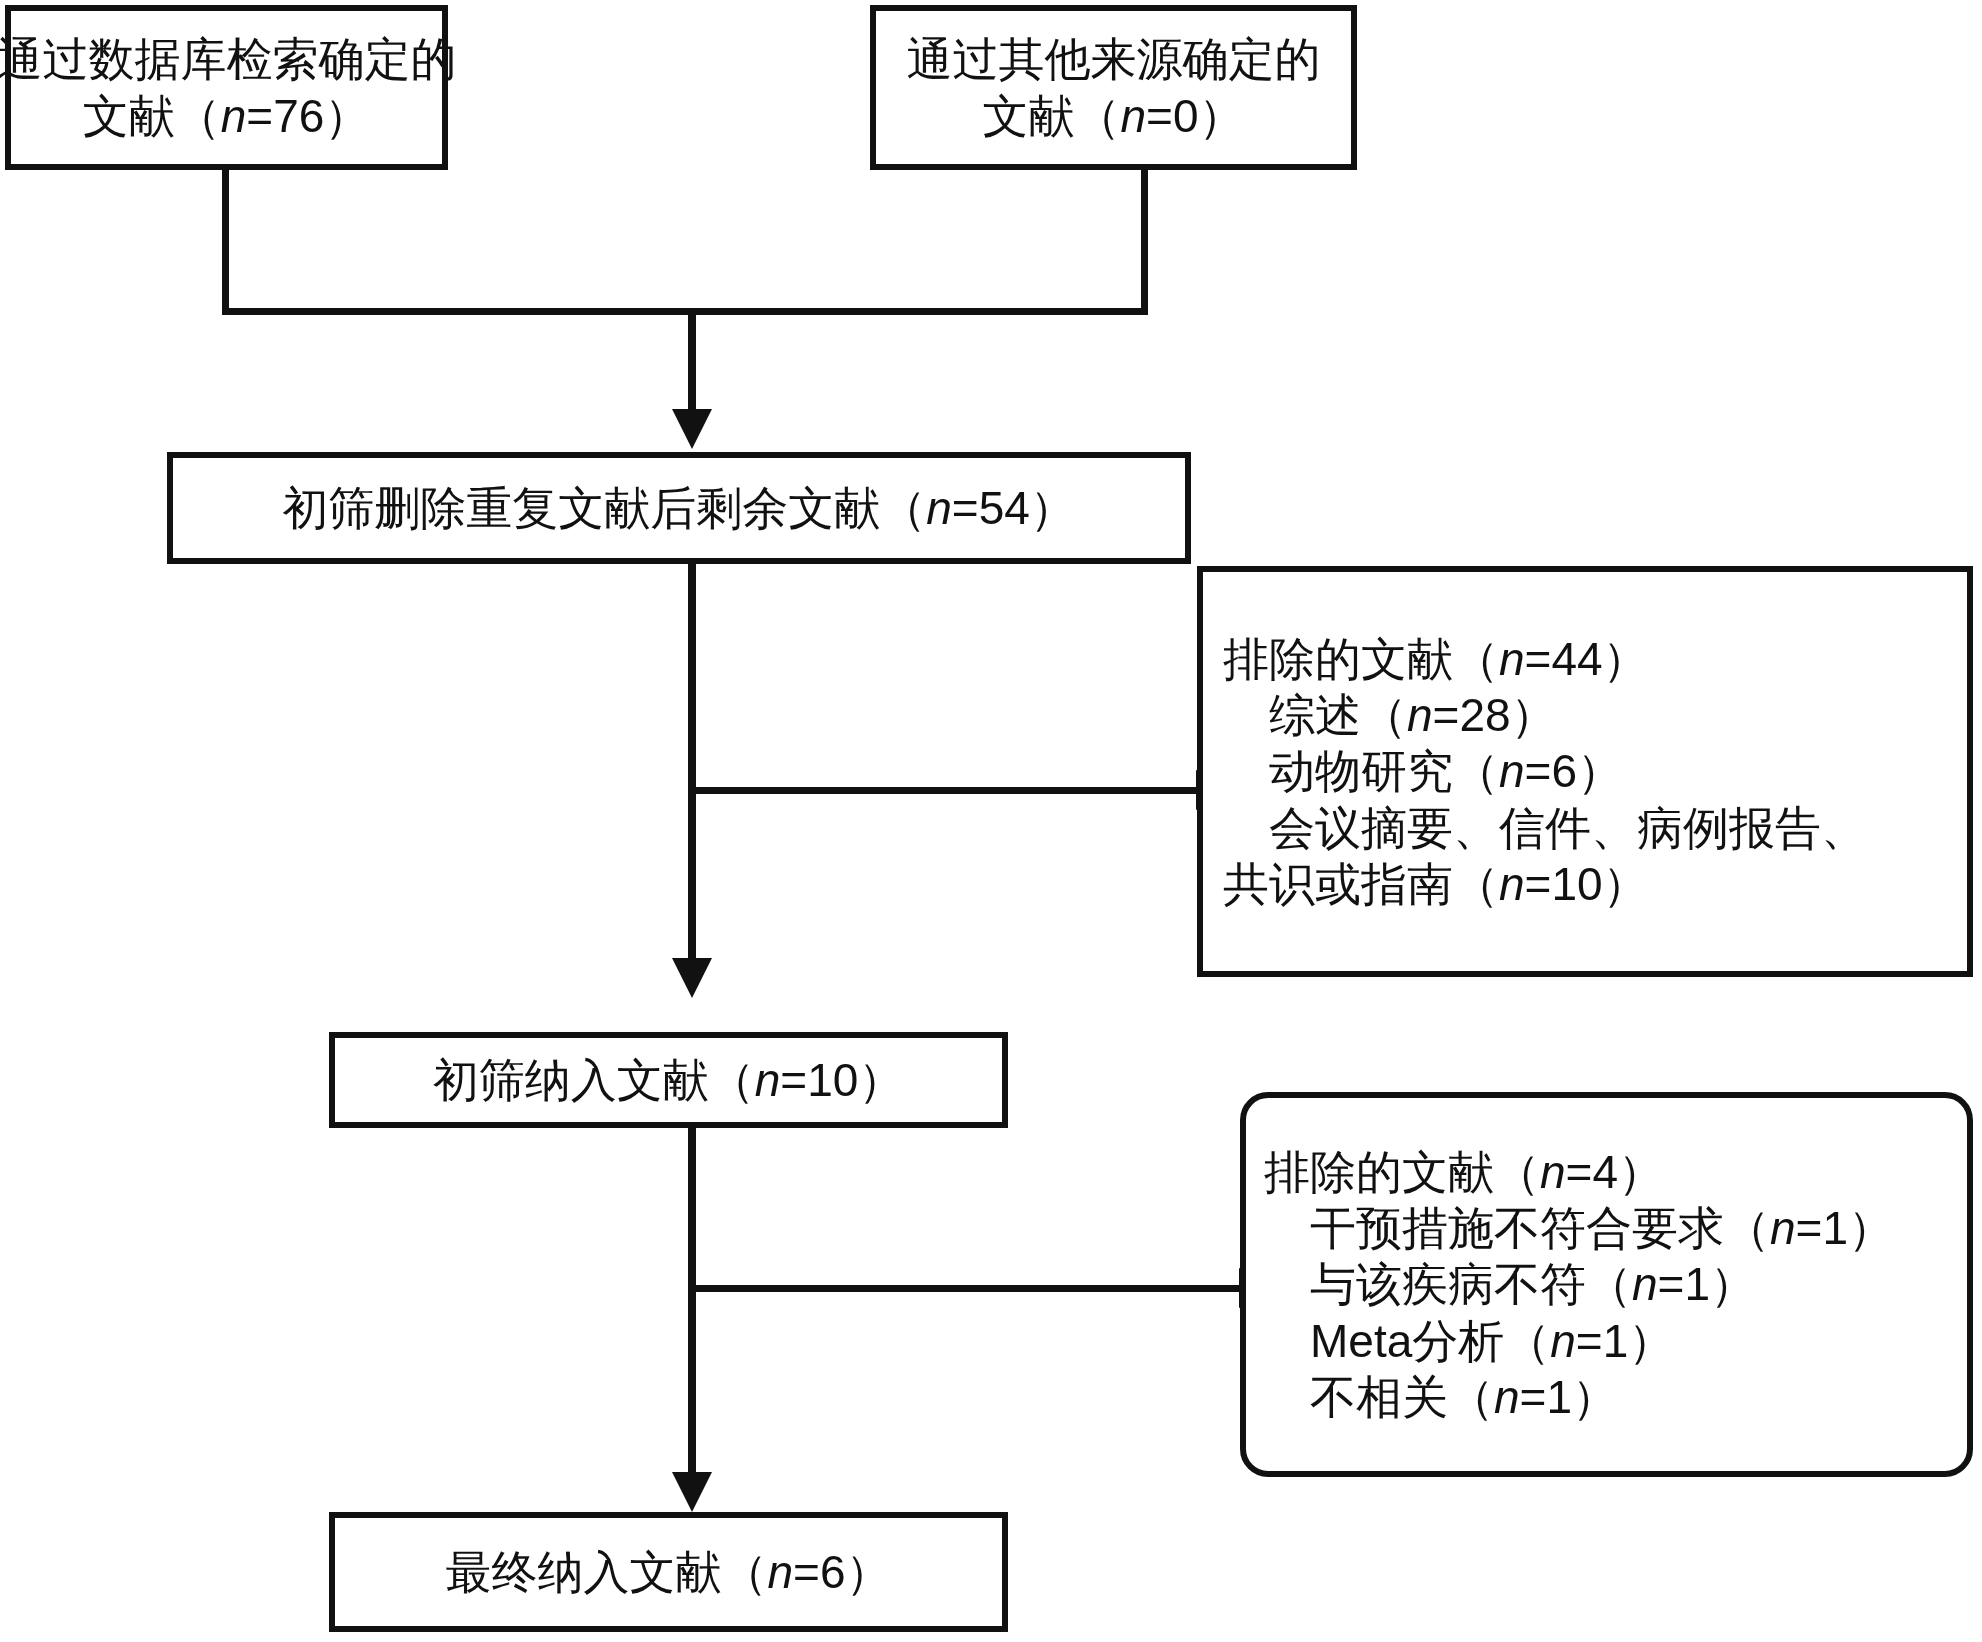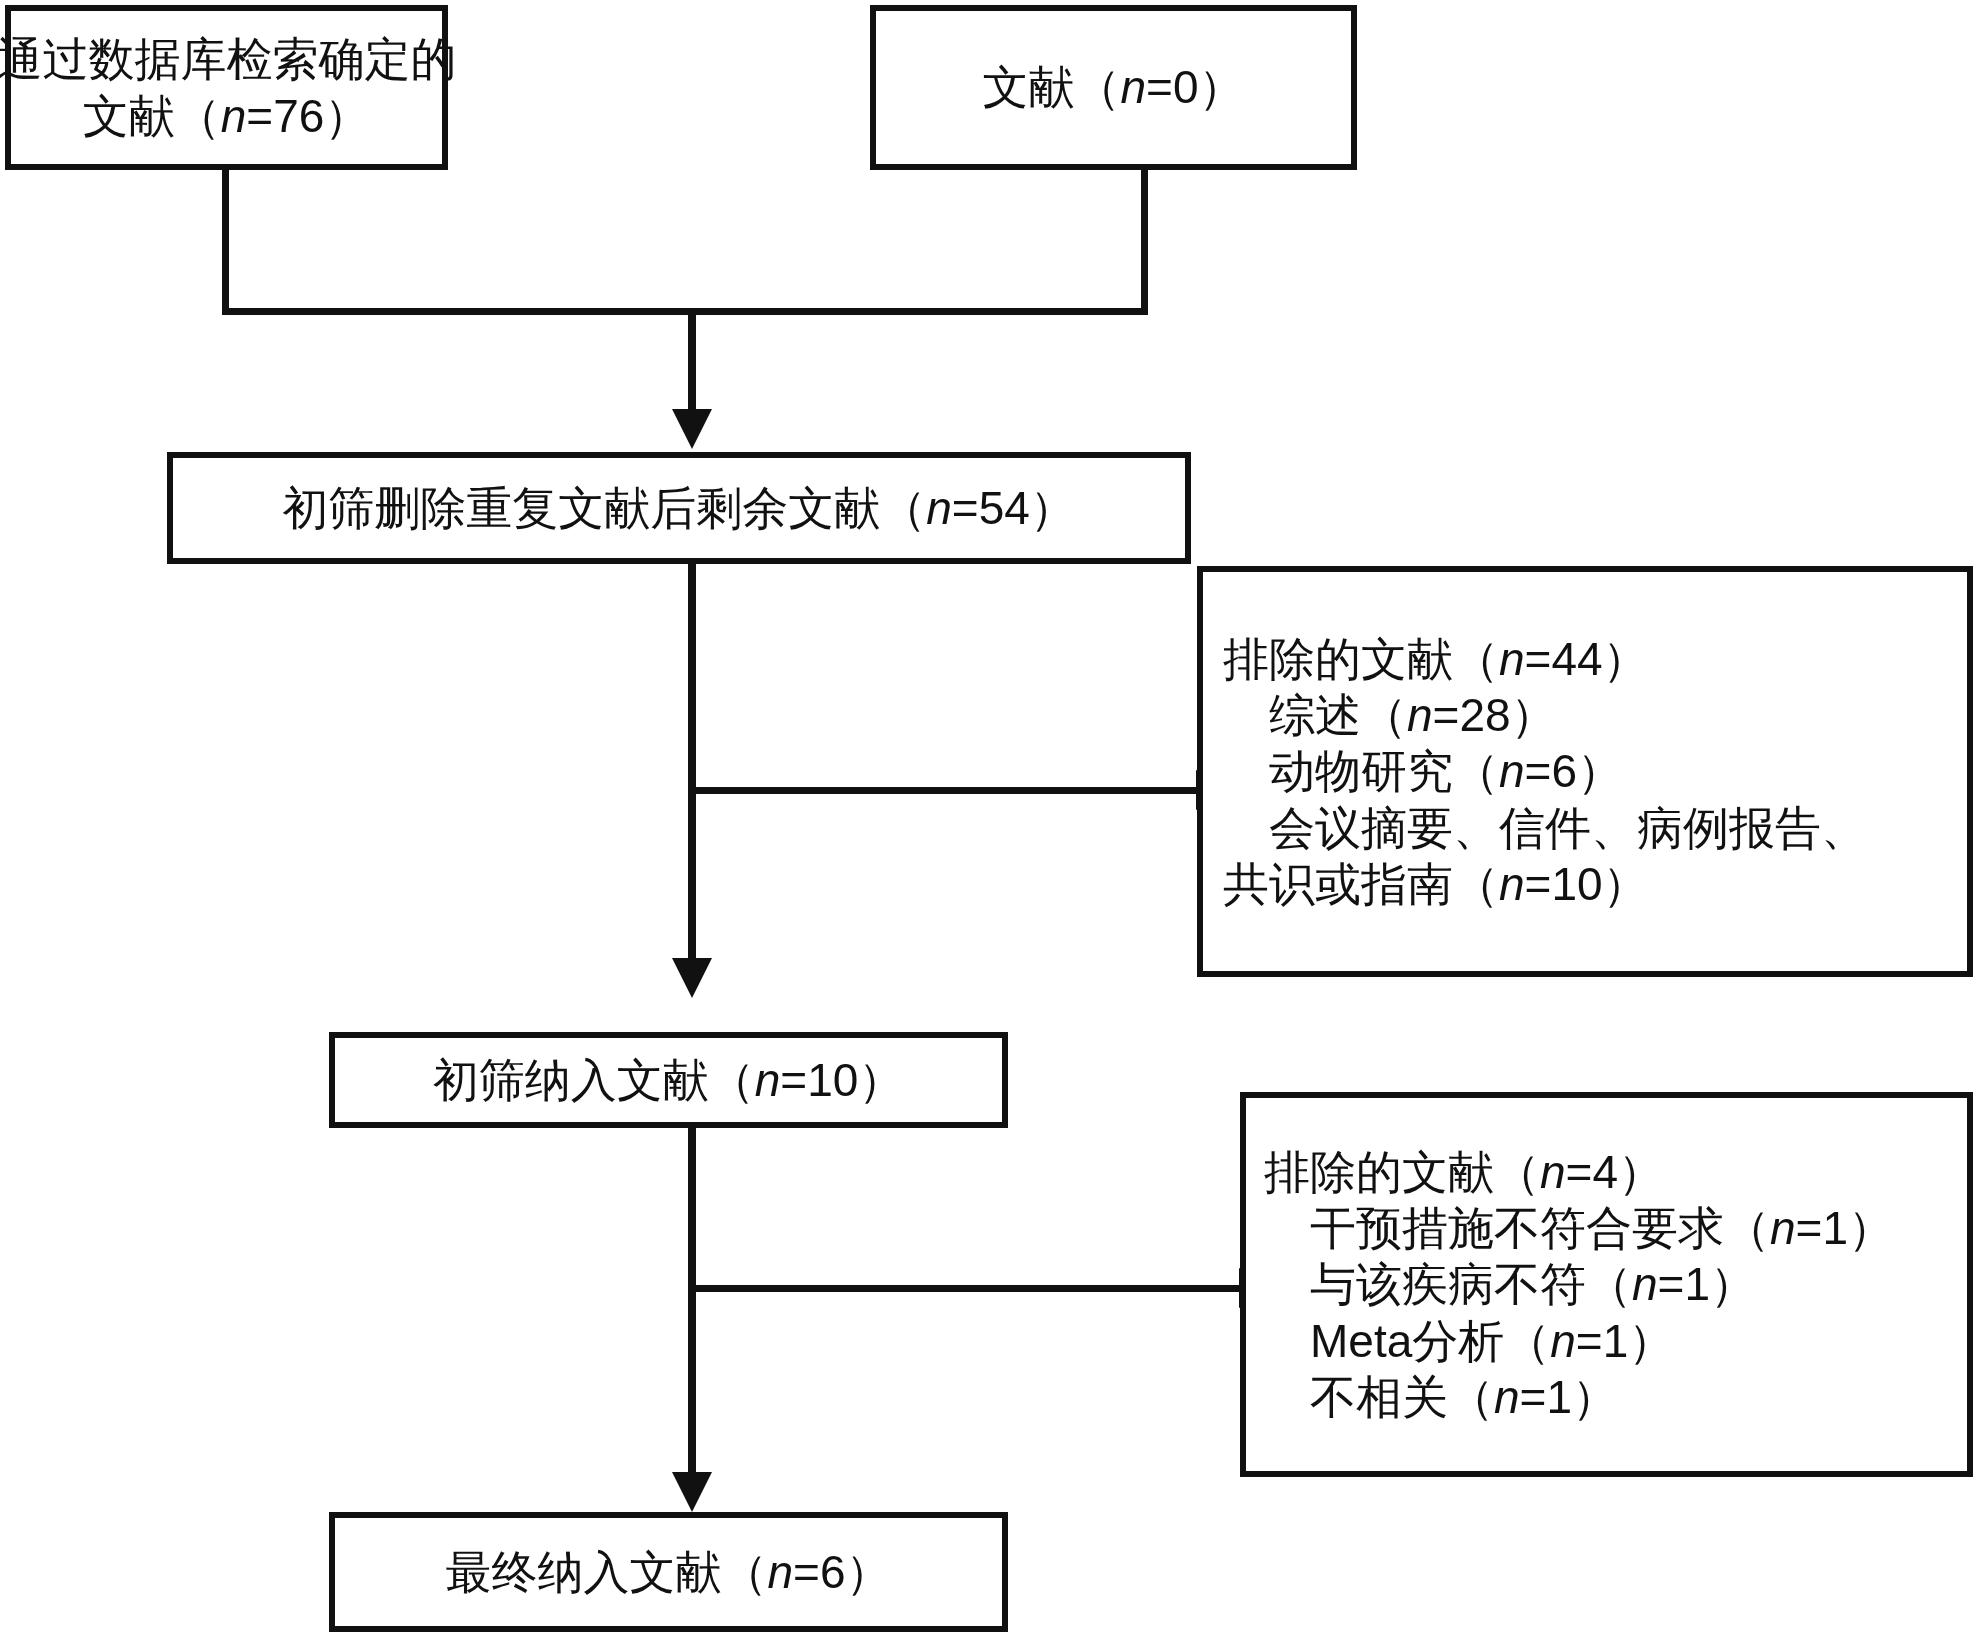--- a/index.html
+++ b/index.html
@@ -91,40 +91,41 @@
 
   <div class="hline" style="left:692px; top:1285px; width:548px; height:7px;"></div>
   <div class="arrow-right" style="left:1239px; top:1268px;"></div>
 
   <div class="node center" style="left:5px; top:5px; width:443px; height:165px;">
     <div class="line">通过数据库检索确定的</div>
     <div class="line">文献（<span class="nvar">n</span>=76）</div>
   </div>
 
   <div class="node center" style="left:870px; top:5px; width:487px; height:165px;">
+    <div class="line">通过其他来源确定的</div>
     <div class="line">文献（<span class="nvar">n</span>=0）</div>
   </div>
 
   <div class="node center" style="left:167px; top:452px; width:1024px; height:112px;">
     <div class="line">初筛删除重复文献后剩余文献（<span class="nvar">n</span>=54）</div>
   </div>
 
   <div class="node leftalign" style="left:1197px; top:566px; width:776px; height:411px; padding:18px 10px 18px 20px;text-align:right;">
     <div class="line">排除的文献（<span class="nvar">n</span>=44）</div>
     <div class="line sub">综述（<span class="nvar">n</span>=28）</div>
     <div class="line sub">动物研究（<span class="nvar">n</span>=6）</div>
     <div class="line sub">会议摘要、信件、病例报告、</div>
     <div class="line sub2">共识或指南（<span class="nvar">n</span>=10）</div>
   </div>
 
   <div class="node center" style="left:329px; top:1000px; width:679px; height:96px;margin-top:32px;">
     <div class="line">初筛纳入文献（<span class="nvar">n</span>=10）</div>
   </div>
 
-  <div class="node leftalign" style="left:1240px; top:1092px; width:733px; height:385px; padding:16px 20px 16px 18px;">
+  <div class="node leftalign" style="left:1240px; top:1092px; width:733px; height:385px; padding:16px 20px 16px 18px;border-radius:28px;">
     <div class="line">排除的文献（<span class="nvar">n</span>=4）</div>
     <div class="line sub">干预措施不符合要求（<span class="nvar">n</span>=1）</div>
     <div class="line sub">与该疾病不符（<span class="nvar">n</span>=1）</div>
     <div class="line sub">Meta分析（<span class="nvar">n</span>=1）</div>
     <div class="line sub">不相关（<span class="nvar">n</span>=1）</div>
   </div>
 
   <div class="node center" style="left:329px; top:1512px; width:679px; height:120px;">
     <div class="line">最终纳入文献（<span class="nvar">n</span>=6）</div>
   </div>

